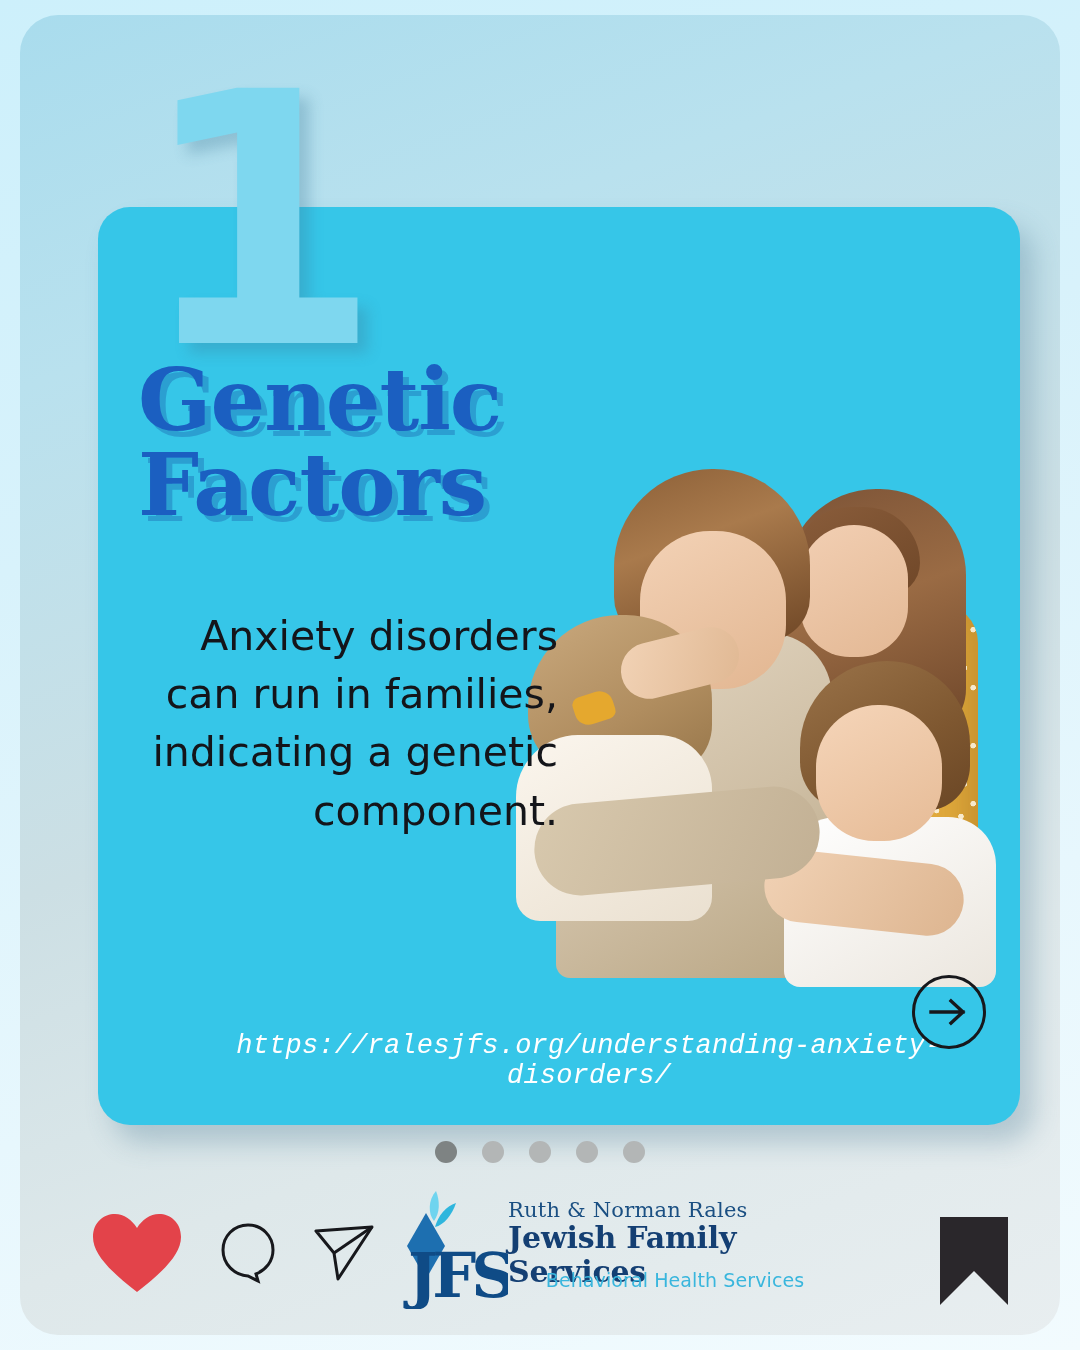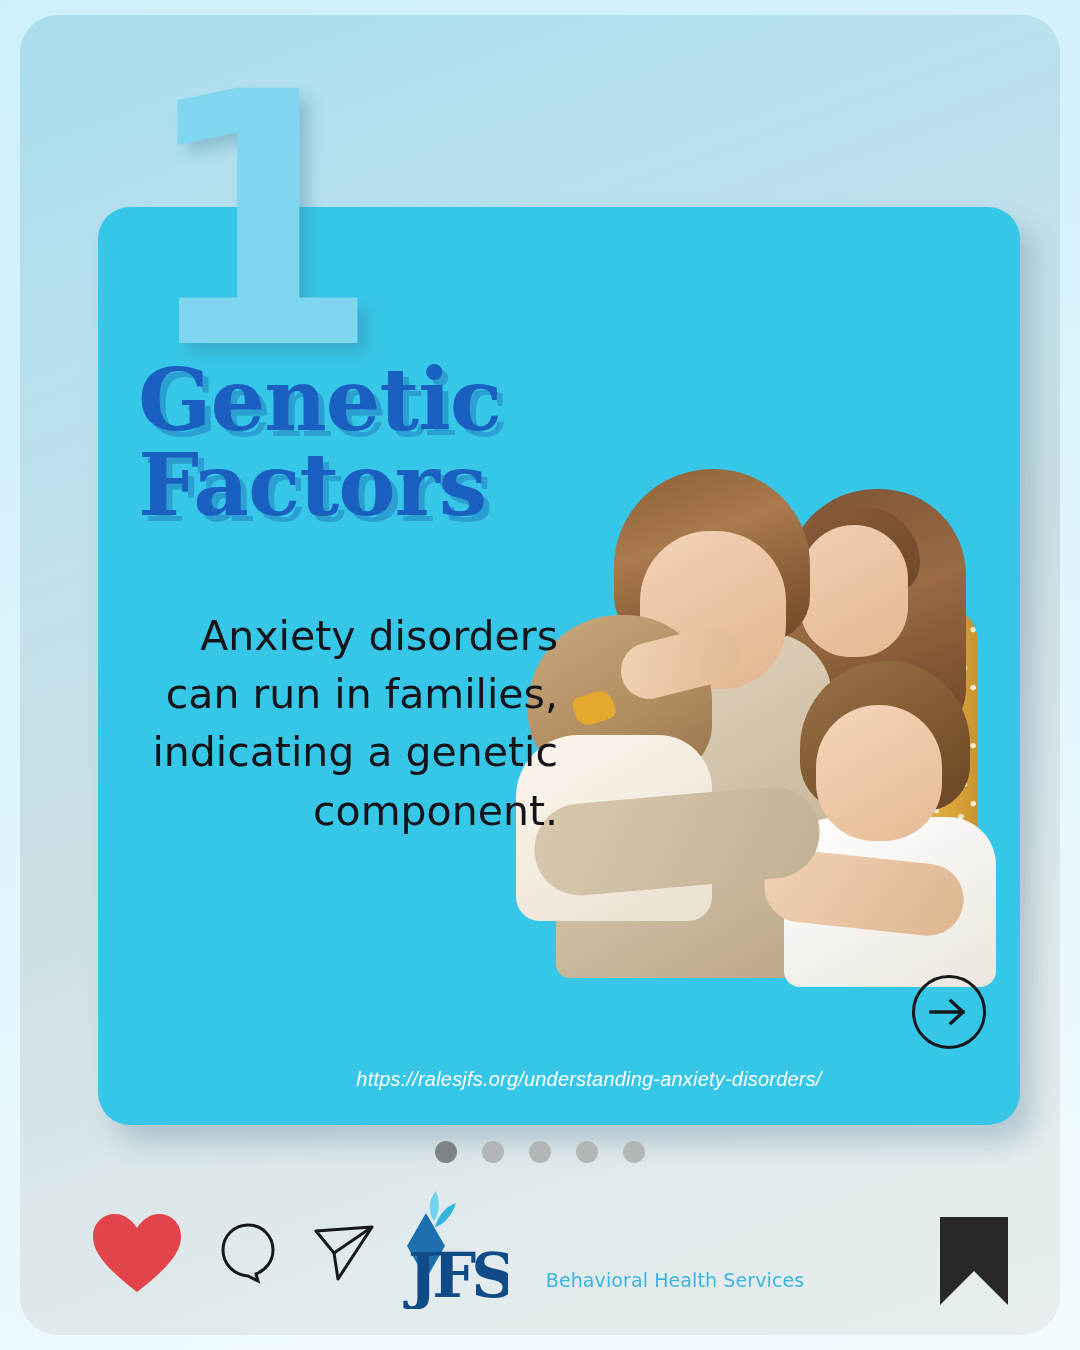--- a/index.html
+++ b/index.html
@@ -77,23 +77,23 @@
     white-space:pre-line;
     text-align:right;
   }
 
   
   .source-url{
     position:absolute;
     left:0;right:0;bottom:34px;
     text-align:center;
     padding-left:60px;
-    font-family:Liberation Sans, sans-serif;
+    font-family:Liberation Mono, monospace;
     font-style:italic;
-    font-size:20px;
+    font-size:27px;
     color:#ffffff;
     letter-spacing:.2px;
     z-index:7;
   }
 
   
   .next-arrow{
     position:absolute;
     right:34px;bottom:76px;
     width:68px;height:68px;
@@ -306,20 +306,24 @@
       <path d="M66 16 C 62 28, 54 38, 45 40 C 48 29, 56 19, 66 16 Z" fill="#2fb6dd"></path>
 
       <path d="M36 30 L 52 58 L 20 58 Z" fill="#1d6fb0"></path>
       <path d="M36 82 L 20 54 L 52 54 Z" fill="#1d6fb0"></path>
       <path d="M10 42 L 62 42 L 62 70 L 10 70 Z" fill="#1d6fb0" opacity="0"></path>
       <path d="M36 26 L 55 59 L 17 59 Z" fill="#1d6fb0"></path>
       <path d="M36 92 L 17 59 L 55 59 Z" fill="#1d6fb0"></path>
 
       <text x="18" y="110" font-family="DejaVu Serif, serif" font-weight="700" font-size="62" fill="#0f4b86" letter-spacing="-5">JFS</text>
     </svg>
+    <div class="logo-text">
+      <div class="logo-line1">Ruth &amp; Norman Rales</div>
+      <div class="logo-line2">Jewish Family Services</div>
+    </div>
     <div class="logo-tagline">Behavioral Health Services</div>
   </div>
 
   <div class="index-number">1</div>
 
   <div class="content-card">
 
     <div class="family-photo">
       <div class="fp fp-mum-dress"></div>
       <div class="fp fp-mum-hair"></div>

